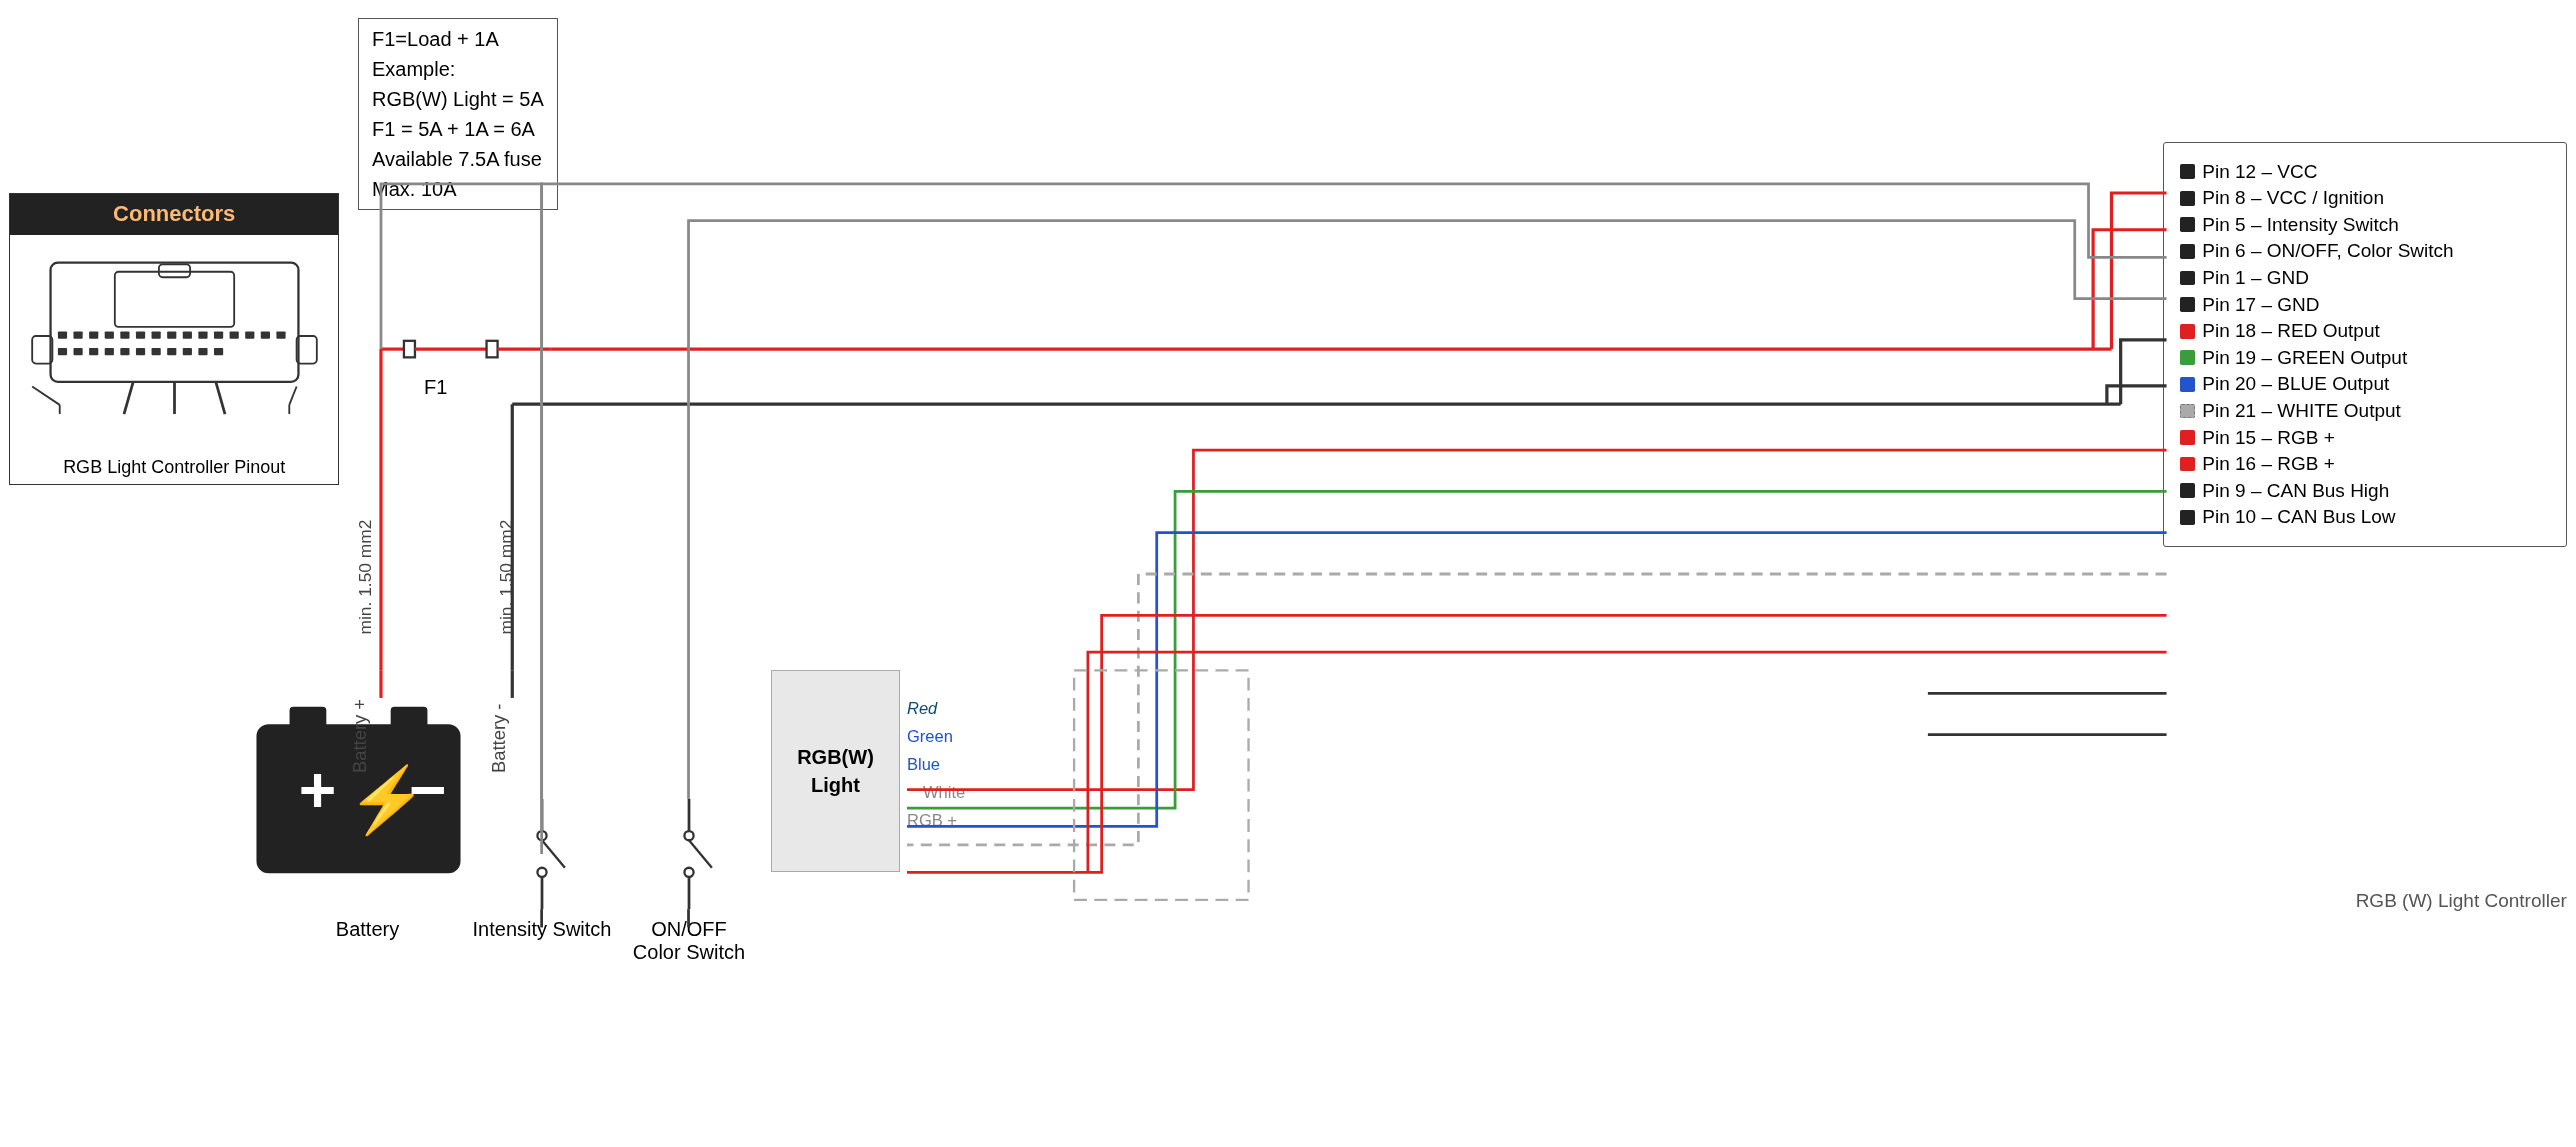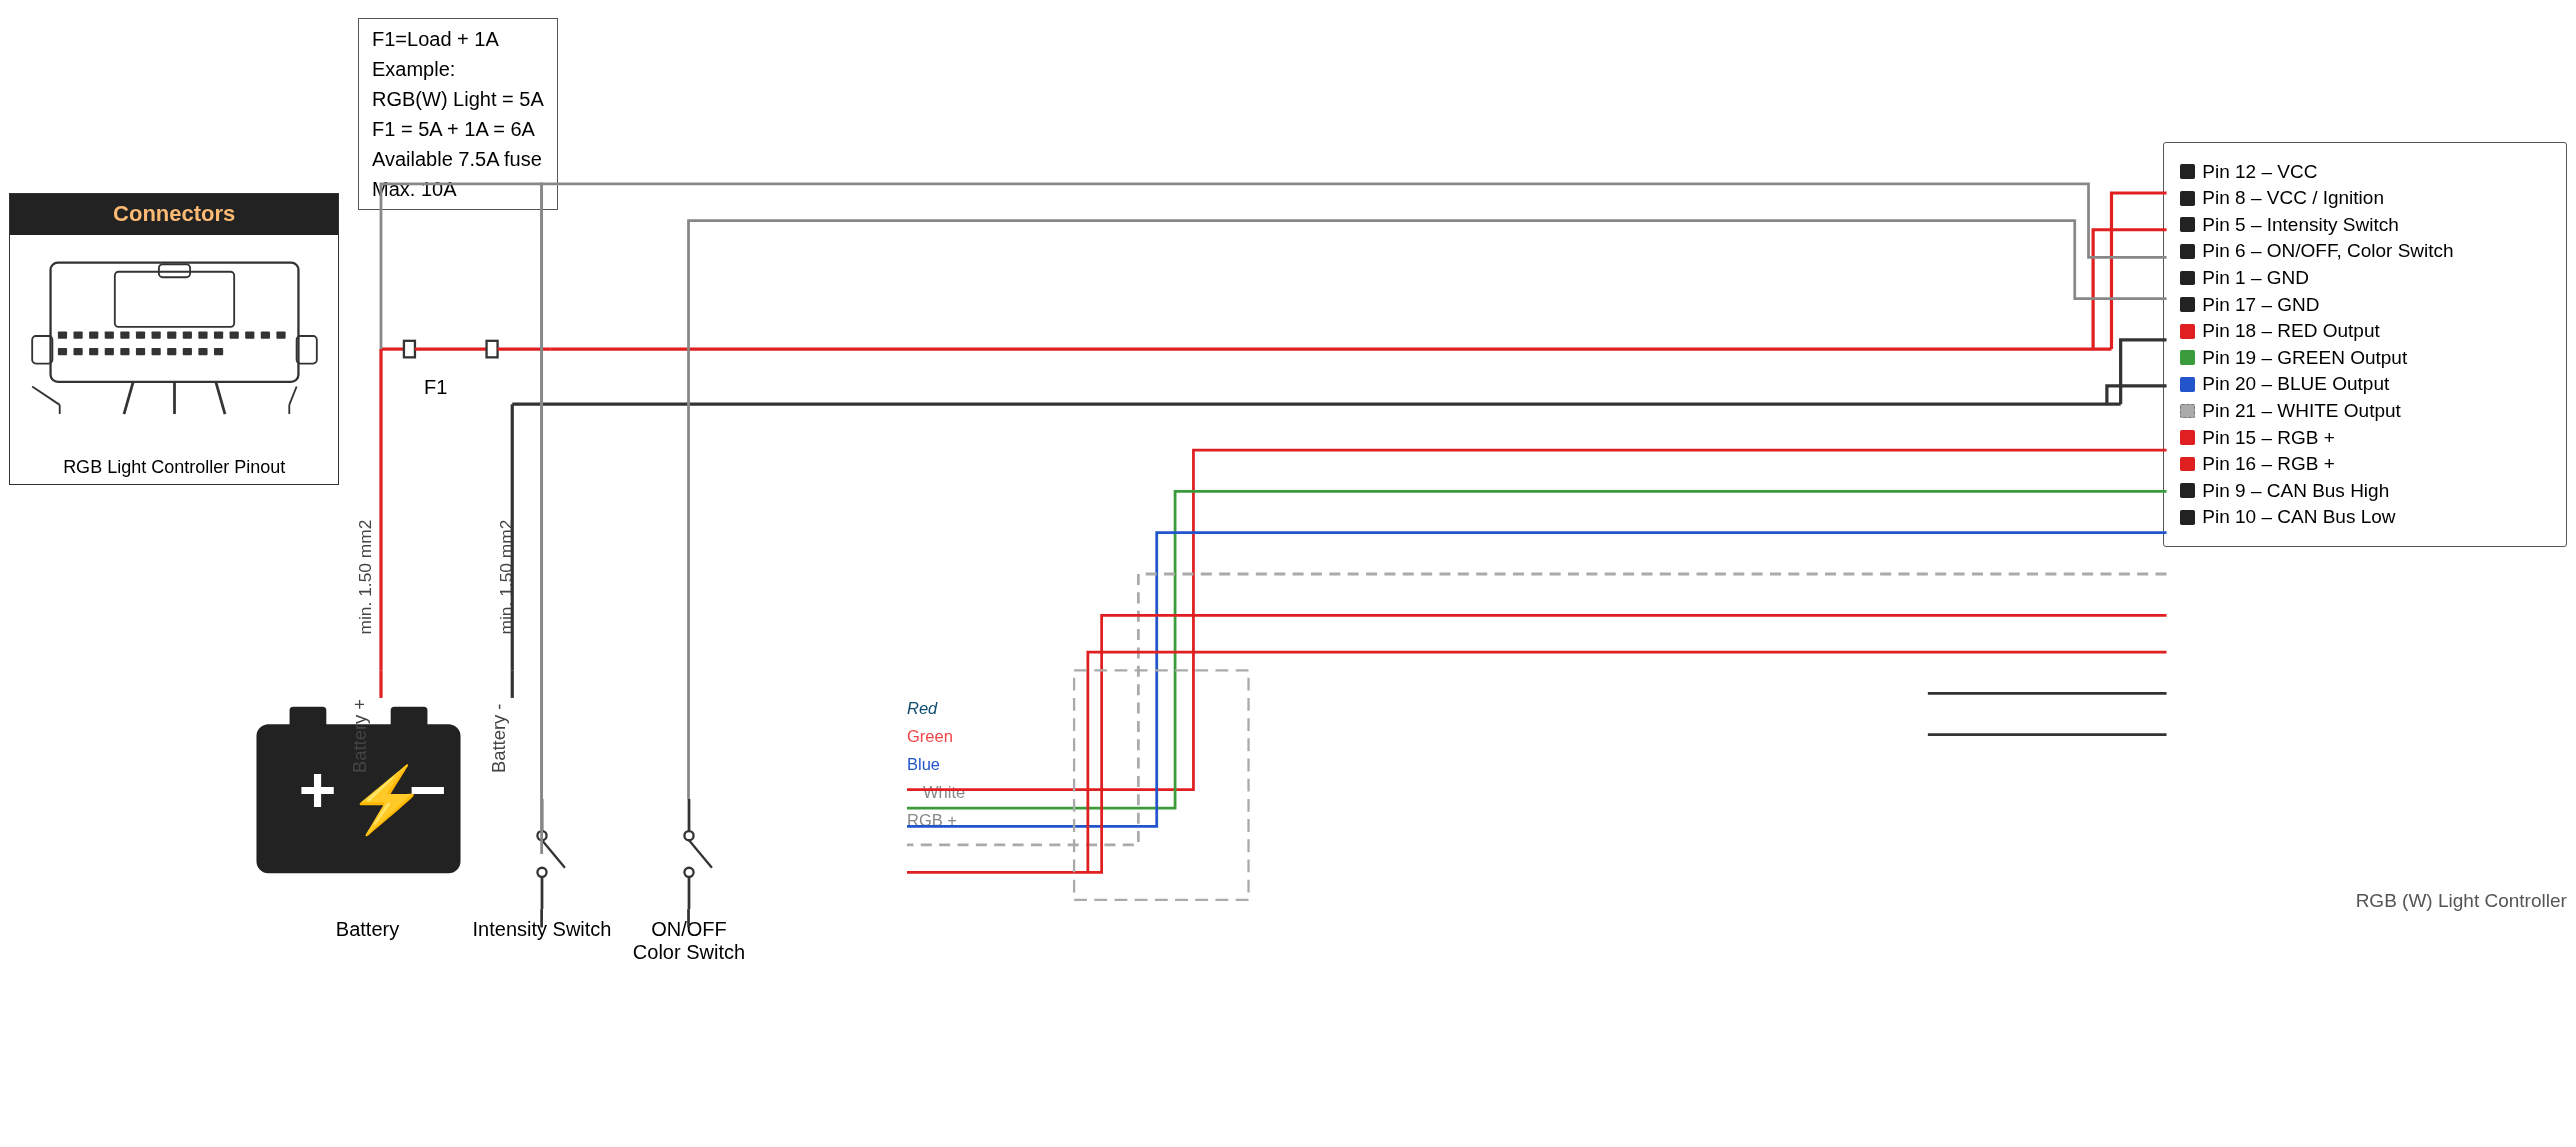--- a/index.html
+++ b/index.html
@@ -288,24 +288,27 @@
     <circle cx="50" cy="40" r="5" fill="none" stroke="#333" stroke-width="2.5"></circle>
     <circle cx="50" cy="80" r="5" fill="none" stroke="#333" stroke-width="2.5"></circle>
     <line x1="50" y1="45" x2="75" y2="75" stroke="#333" stroke-width="2.5"></line>
     <line x1="50" y1="85" x2="50" y2="120" stroke="#333" stroke-width="3"></line>
   </svg>
   <div style="position:absolute; top:918px; left:597px; font-size:20px; text-align:center; width:184px;">
     <div>ON/OFF</div>
     <div>Color Switch</div>
   </div>
 
+  <div class="rgb-light-box" style="top:670px; left:771px; width:129px; height:202px;">
+    <div>RGB(W)<br>Light</div>
+  </div>
 
   <div style="position:absolute; top:694px; left:907px; font-size:16.5px; line-height:1.7;">
     <div style="color:#0c4a6e;font-style:italic;">Red</div>
-    <div style="color:#ef4444;">Green</div>
+    <div style="color:#1d4ed8;">Green</div>
     <div style="color:#2255cc;">Blue</div>
     <div style="color:#888;margin-left:16px;">White</div>
     <div style="color:#888;">RGB +</div>
   </div>
 
   <div style="position:absolute; top:762px; left:360px; font-size:18.4px; transform:rotate(-90deg); transform-origin:left center; white-space:nowrap; color:#444;">Battery +</div>
 
   <div style="position:absolute; top:762px; left:499px; font-size:18.4px; transform:rotate(-90deg); transform-origin:left center; white-space:nowrap; color:#444;">Battery -</div>
 
   <div style="position:absolute; top:624px; left:365px; font-size:17.4px; transform:rotate(-90deg); transform-origin:left center; white-space:nowrap; color:#444;">min. 1.50 mm2</div>

